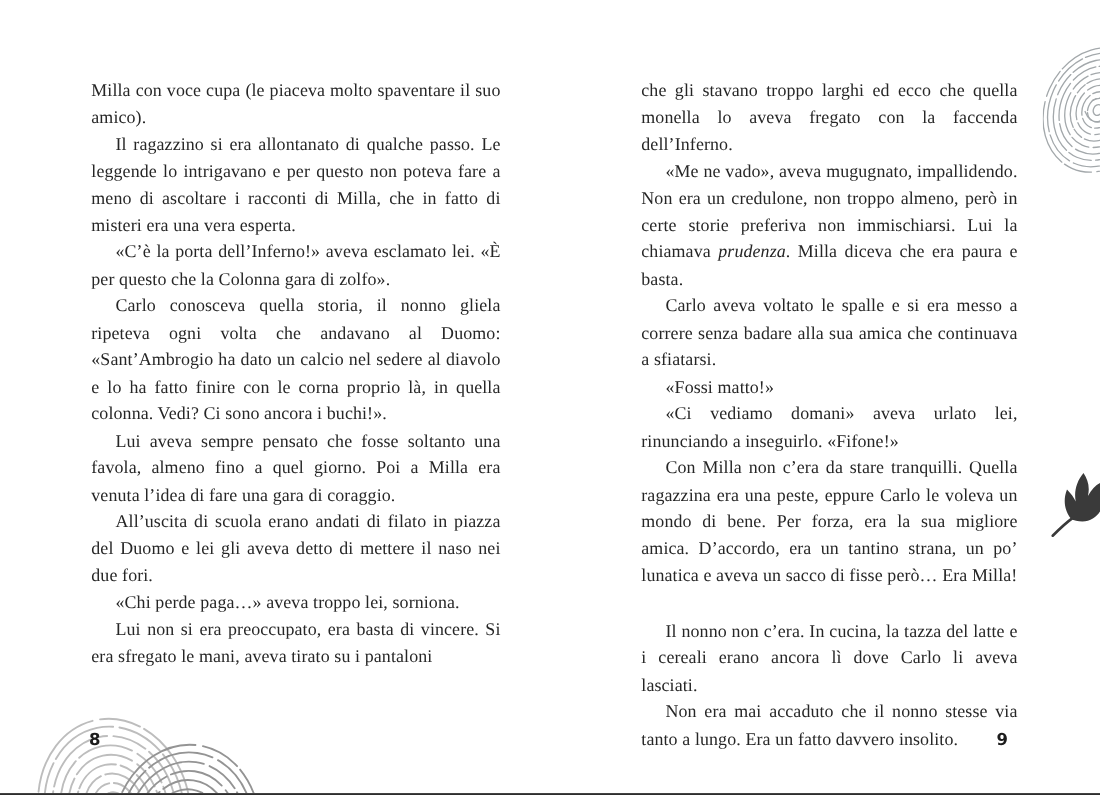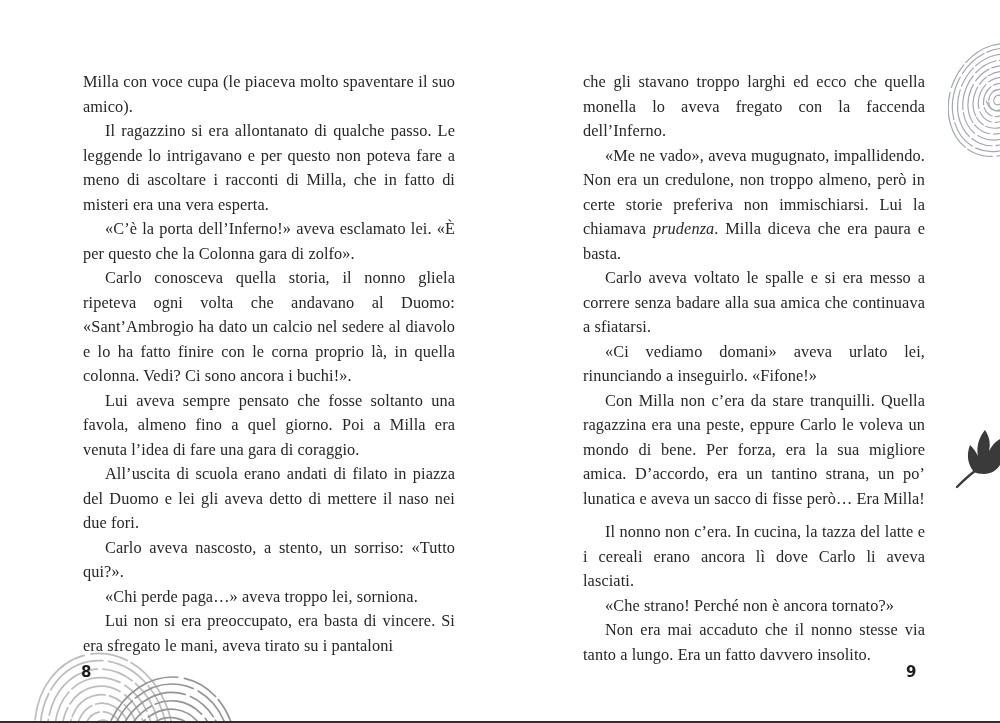--- a/index.html
+++ b/index.html
@@ -18,21 +18,21 @@
     top: 70px;
     font-size: 16.3px;
     line-height: 24.5px;
     letter-spacing: 0.1px;
   }
   .col-left  { left: 83px;  width: 372px; }
   .col-right { left: 583px; width: 342px; }
 
   .para { margin: 0; text-align: justify; text-indent: 0; }
   .para.ind { text-indent: 22px; }
-  .para.gap { margin-top: 9px; }
+  .para.gap { margin-top: 26px; }
   .para i { }
 
   .page-number {
     position: absolute;
     font-family: "DejaVu Sans", sans-serif;
     font-weight: bold;
     font-size: 15px;
     color: #1c1c1c;
     z-index: 5;
   }
@@ -77,33 +77,32 @@
 
 <div class="spread">
 
   <div class="text-column col-left">
       <p class="para"><span>Milla con voce cupa (le piaceva molto spaventare il suo amico).</span></p>
       <p class="para ind"><span>Il ragazzino si era allontanato di qualche passo. Le leggende lo intrigavano e per questo non poteva fare a meno di ascoltare i racconti di Milla, che in fatto di misteri era una vera esperta.</span></p>
       <p class="para ind"><span>«C’è la porta dell’Inferno!» aveva esclamato lei. «È per questo che la Colonna gara di zolfo».</span></p>
       <p class="para ind"><span>Carlo conosceva quella storia, il nonno gliela ripeteva ogni volta che andavano al Duomo: «Sant’Ambrogio ha dato un calcio nel sedere al diavolo e lo ha fatto finire con le corna proprio là, in quella colonna. Vedi? Ci sono ancora i buchi!».</span></p>
       <p class="para ind"><span>Lui aveva sempre pensato che fosse soltanto una favola, almeno fino a quel giorno. Poi a Milla era venuta l’idea di fare una gara di coraggio.</span></p>
       <p class="para ind"><span>All’uscita di scuola erano andati di filato in piazza del Duomo e lei gli aveva detto di mettere il naso nei due fori.</span></p>
-      <p class="para ind"><span>Carlo aveva nascosto, a stento, un sorriso: «Tutto qui?».</span></p>
       <p class="para ind"><span>«Chi perde paga…» aveva troppo lei, sorniona.</span></p>
       <p class="para ind"><span>Lui non si era preoccupato, era basta di vincere. Si era sfregato le mani, aveva tirato su i pantaloni</span></p>
     </div>
 
   <div class="text-column col-right">
       <p class="para"><span>che gli stavano troppo larghi ed ecco che quella monella lo aveva fregato con la faccenda dell’Inferno.</span></p>
       <p class="para ind"><span>«Me ne vado», aveva mugugnato, impallidendo. Non era un credulone, non troppo almeno, però in certe storie preferiva non immischiarsi. Lui la chiamava </span><i>prudenza</i><span>. Milla diceva che era paura e basta.</span></p>
       <p class="para ind"><span>Carlo aveva voltato le spalle e si era messo a correre senza badare alla sua amica che continuava a sfiatarsi.</span></p>
+      <p class="para ind"><span>«Fossi matto!»</span></p>
       <p class="para ind"><span>«Ci vediamo domani» aveva urlato lei, rinunciando a inseguirlo. «Fifone!»</span></p>
       <p class="para ind"><span>Con Milla non c’era da stare tranquilli. Quella ragazzina era una peste, eppure Carlo le voleva un mondo di bene. Per forza, era la sua migliore amica. D’accordo, era un tantino strana, un po’ lunatica e aveva un sacco di fisse però… Era Milla!</span></p>
       <p class="para ind gap"><span>Il nonno non c’era. In cucina, la tazza del latte e i cereali erano ancora lì dove Carlo li aveva lasciati.</span></p>
-      <p class="para ind"><span>«Che strano! Perché non è ancora tornato?»</span></p>
       <p class="para ind"><span>Non era mai accaduto che il nonno stesse via tanto a lungo. Era un fatto davvero insolito.</span></p>
     </div>
 
   <div class="page-number pn-left">8</div>
   <div class="page-number pn-right">9</div>
 
   <div class="deco fp-tr">
     <svg width="100" height="130" style="position:absolute;left:4px;top:0;color:var(--fingerprint-top,#a3a8ab)">
       <use href="#fp" width="100" height="130" transform="rotate(24 50 65)"></use>
     </svg>

